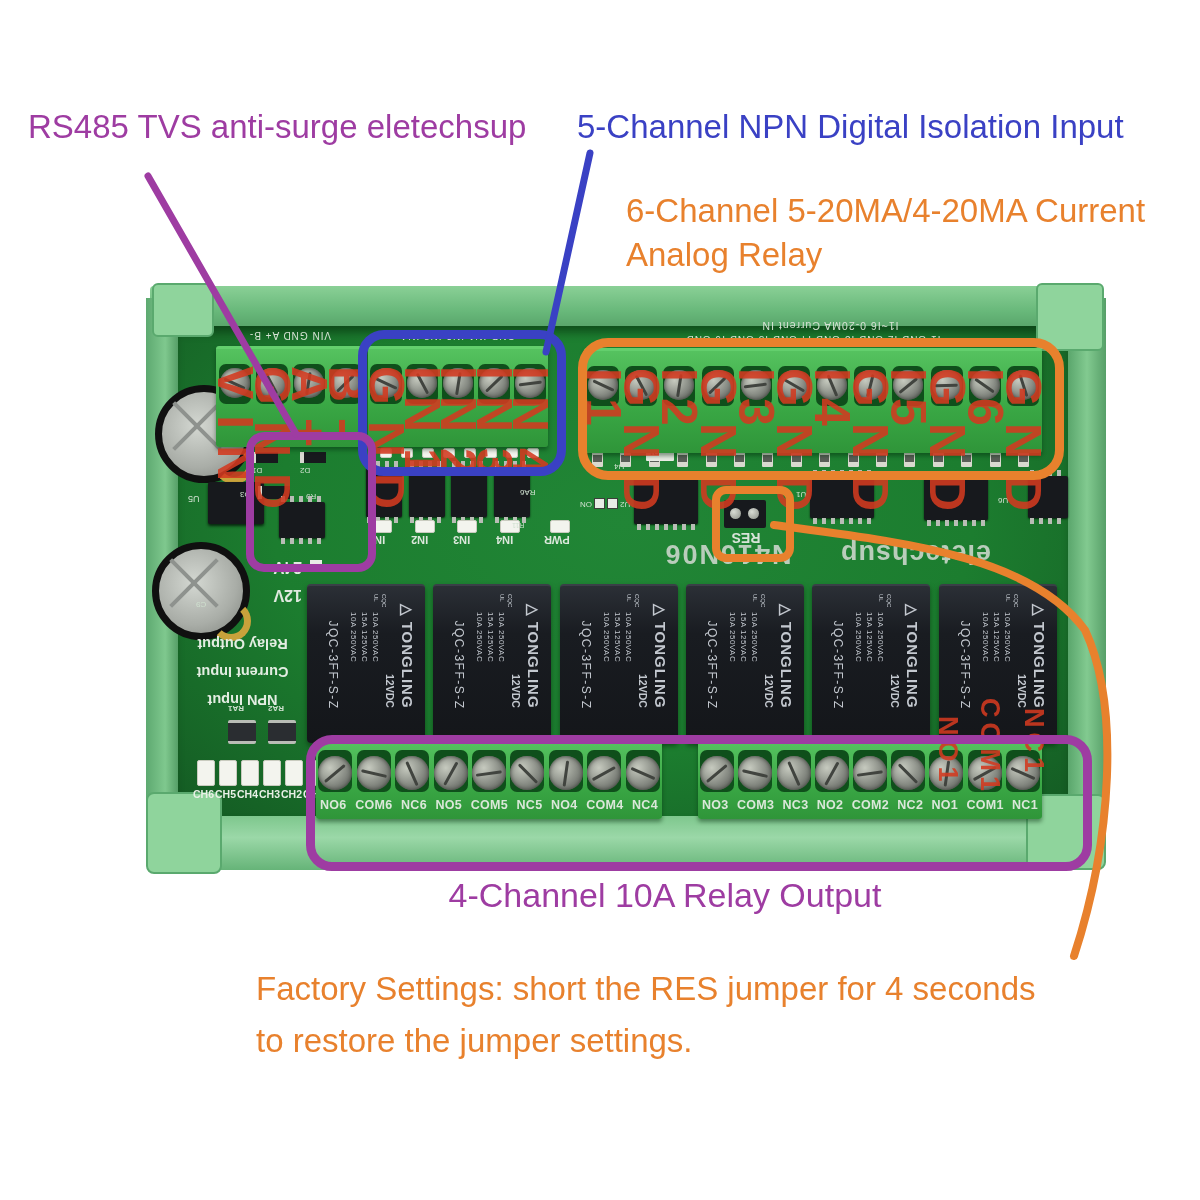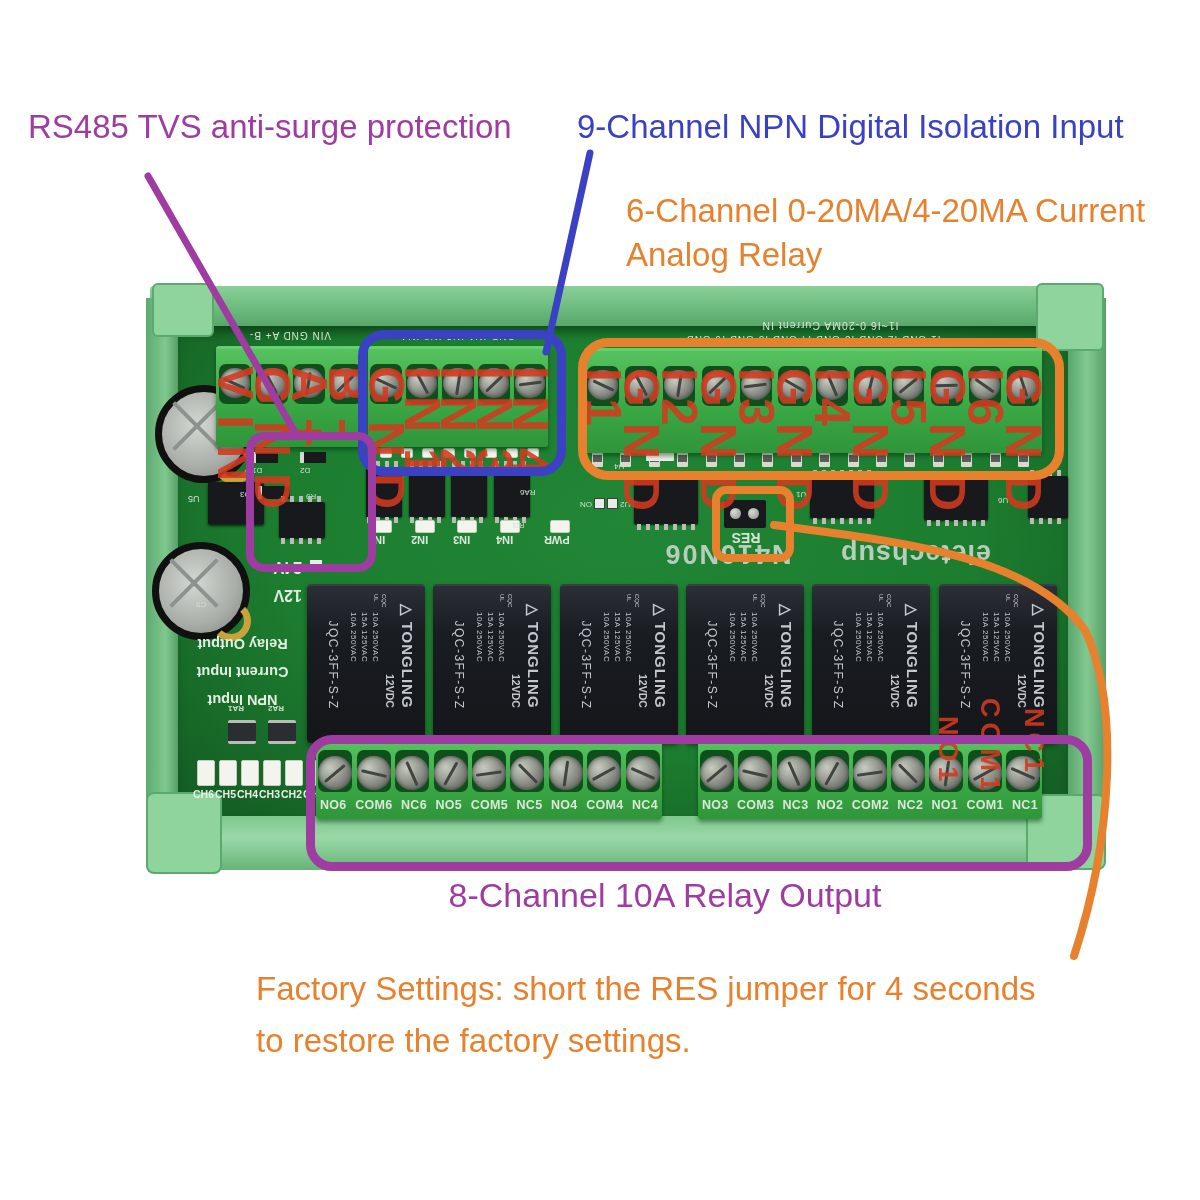--- a/index.html
+++ b/index.html
@@ -493,19 +493,19 @@
 <div class="abox" style="left:246px;top:432px;width:114px;height:124px;border-width:8px;border-color:#9e3ca2;border-radius:18px;"></div>
 <div class="abox" style="left:712px;top:486px;width:66px;height:60px;border-width:8px;border-color:#e8812d;border-radius:14px;"></div>
 <div class="abox" style="left:306px;top:735px;width:768px;height:118px;border-width:9px;border-color:#9e3ca2;border-radius:26px;"></div>
 
 <svg id="line-layer" viewBox="0 0 1200 1200">
   <path d="M 148 176 L 296 434" stroke="#9e3ca2" stroke-width="7" stroke-linecap="round" fill="none"></path>
   <path d="M 590 153 L 546 352" stroke="#3a41c4" stroke-width="7" stroke-linecap="round" fill="none"></path>
   <path d="M 774 525 C 900 542 1030 555 1085 630 C 1120 705 1112 840 1074 956" stroke="#e8812d" stroke-width="8" stroke-linecap="round" fill="none"></path>
 </svg>
 
-<div class="ann" style="left:28px;top:108px;color:#9e3ca2;">RS485 TVS anti-surge protection</div>
-<div class="ann" style="left:577px;top:108px;color:#3a41c4;">9-Channel NPN Digital Isolation Input</div>
-<div class="ann" style="left:626px;top:192px;color:#e8812d;">6-Channel 0-20MA/4-20MA Current</div>
+<div class="ann" style="left:28px;top:108px;color:#9e3ca2;">RS485 TVS anti-surge eletechsup</div>
+<div class="ann" style="left:577px;top:108px;color:#3a41c4;">5-Channel NPN Digital Isolation Input</div>
+<div class="ann" style="left:626px;top:192px;color:#e8812d;">6-Channel 5-20MA/4-20MA Current</div>
 <div class="ann" style="left:626px;top:236px;color:#e8812d;">Analog Relay</div>
-<div class="ann" style="left:340px;top:876px;width:650px;text-align:center;font-size:34px;color:#9e3ca2;">8-Channel 10A Relay Output</div>
+<div class="ann" style="left:340px;top:876px;width:650px;text-align:center;font-size:34px;color:#9e3ca2;">4-Channel 10A Relay Output</div>
 <div class="ann" style="left:256px;top:970px;color:#e8812d;">Factory Settings: short the RES jumper for 4 seconds</div>
-<div class="ann" style="left:256px;top:1022px;color:#e8812d;">to restore the factory settings.</div>
+<div class="ann" style="left:256px;top:1022px;color:#e8812d;">to restore the jumper settings.</div>
 
 </body></html>

